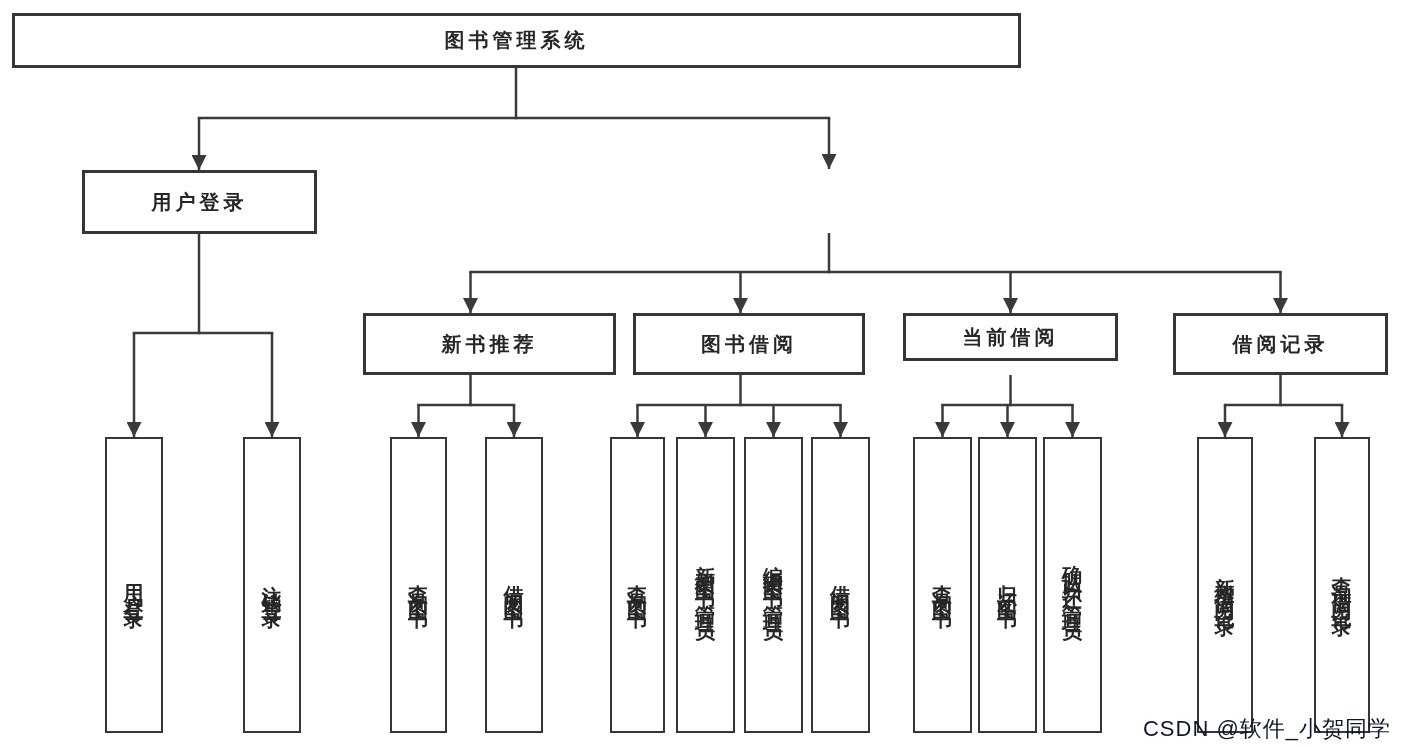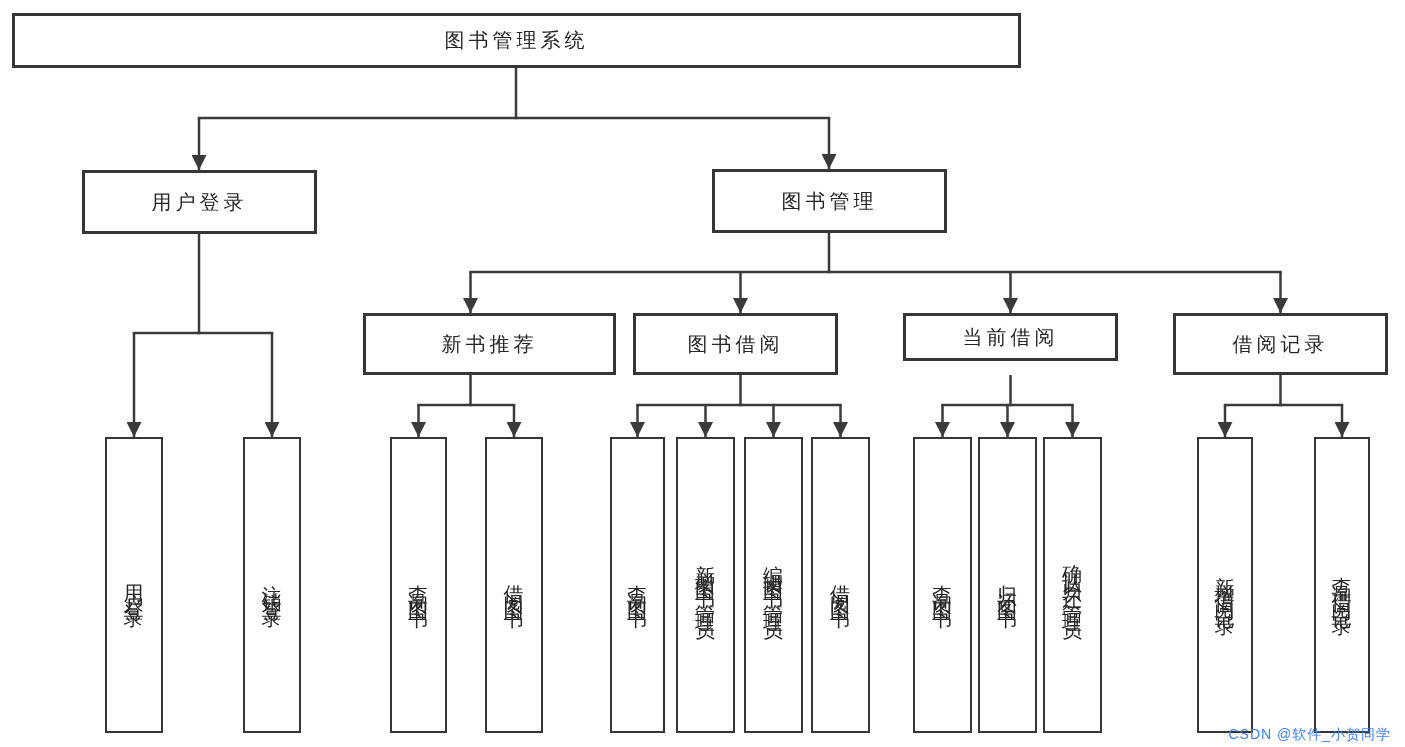--- a/index.html
+++ b/index.html
@@ -18,20 +18,21 @@
     pointer-events: none;
   }
   .box {
     position: absolute;
     background: #ffffff;
     border: 3px solid #363636;
     box-sizing: border-box;
     display: flex;
     align-items: center;
     justify-content: center;
+    font-weight: bold;
   }
   .box.leaf { border-width: 2px; }
   .lbl {
     font-size: 20px;
     color: #262626;
     letter-spacing: 4px;
     white-space: nowrap;
   }
   .vlbl {
     writing-mode: vertical-lr;
@@ -39,22 +40,22 @@
     font-size: 20px;
     line-height: 1.1;
     letter-spacing: 8px;
     color: #262626;
     white-space: nowrap;
   }
   #watermark {
     position: absolute;
     right: 14px;
     bottom: 3px;
-    font-size: 14px;
-    color: #3b82f6;
+    font-size: 22px;
+    color: #0f172a;
     letter-spacing: 1px;
     white-space: nowrap;
   }
 </style>
 </head>
 <body>
 
 <div id="canvas">
 
   <svg id="connectors" viewBox="0 0 1405 747" xmlns="http://www.w3.org/2000/svg">
@@ -121,28 +122,25 @@
     </g>
   </svg>
 
   <div class="box" style="left:12px;top:13px;width:1009px;height:55px">
     <span class="lbl">图书管理系统</span>
   </div>
 
   <div class="box" style="left:82px;top:170px;width:235px;height:64px">
     <span class="lbl">用户登录</span>
   </div>
-  <div class="box" style="left:712px;top:169px;width:235px;height:64px">
-    <span class="lbl">图书管理</span>
-  </div>
 
   <div class="box" style="left:363px;top:313px;width:253px;height:62px">
     <span class="lbl">新书推荐</span>
   </div>
-  <div class="box" style="left:633px;top:313px;width:205px;height:62px">
+  <div class="box" style="left:633px;top:313px;width:232px;height:62px">
     <span class="lbl">图书借阅</span>
   </div>
   <div class="box" style="left:903px;top:313px;width:215px;height:48px">
     <span class="lbl">当前借阅</span>
   </div>
   <div class="box" style="left:1173px;top:313px;width:215px;height:62px">
     <span class="lbl">借阅记录</span>
   </div>
 
   <div class="box leaf" style="left:105px;top:437px;width:58px;height:296px">

